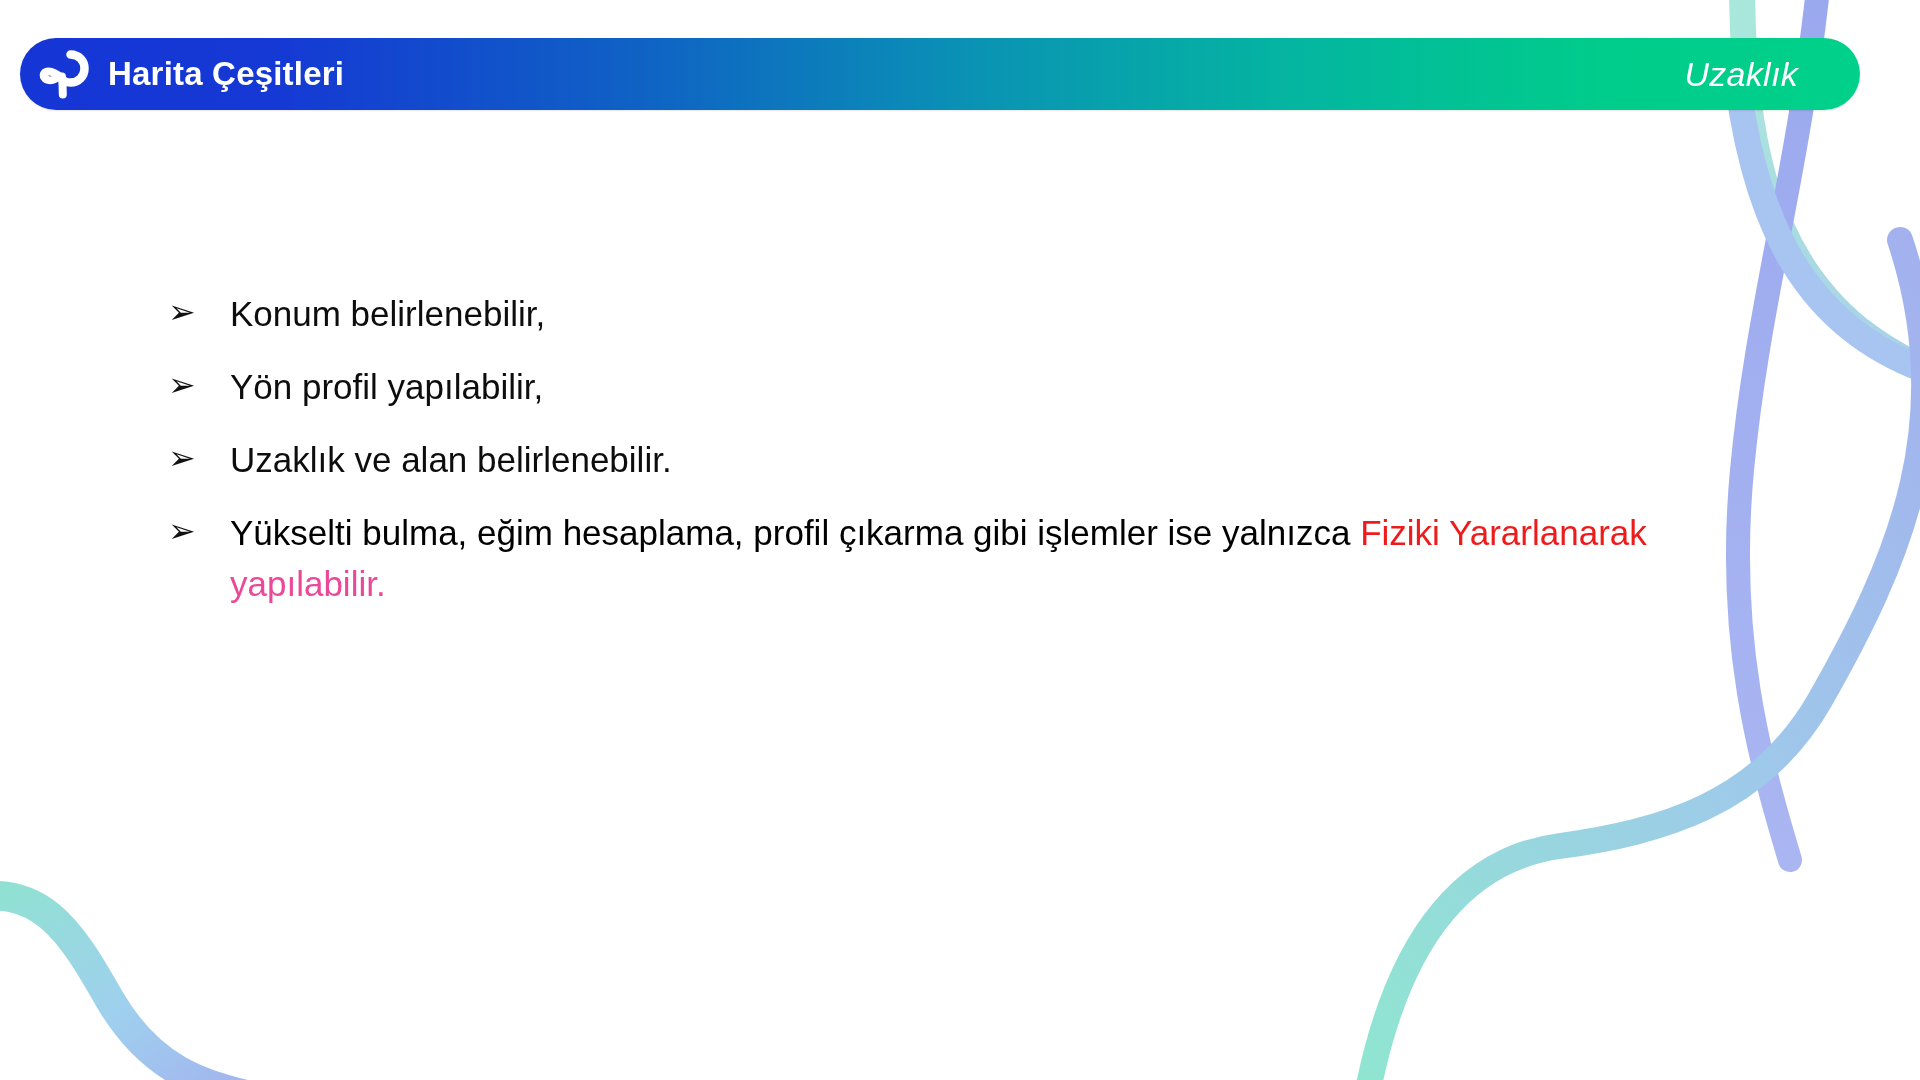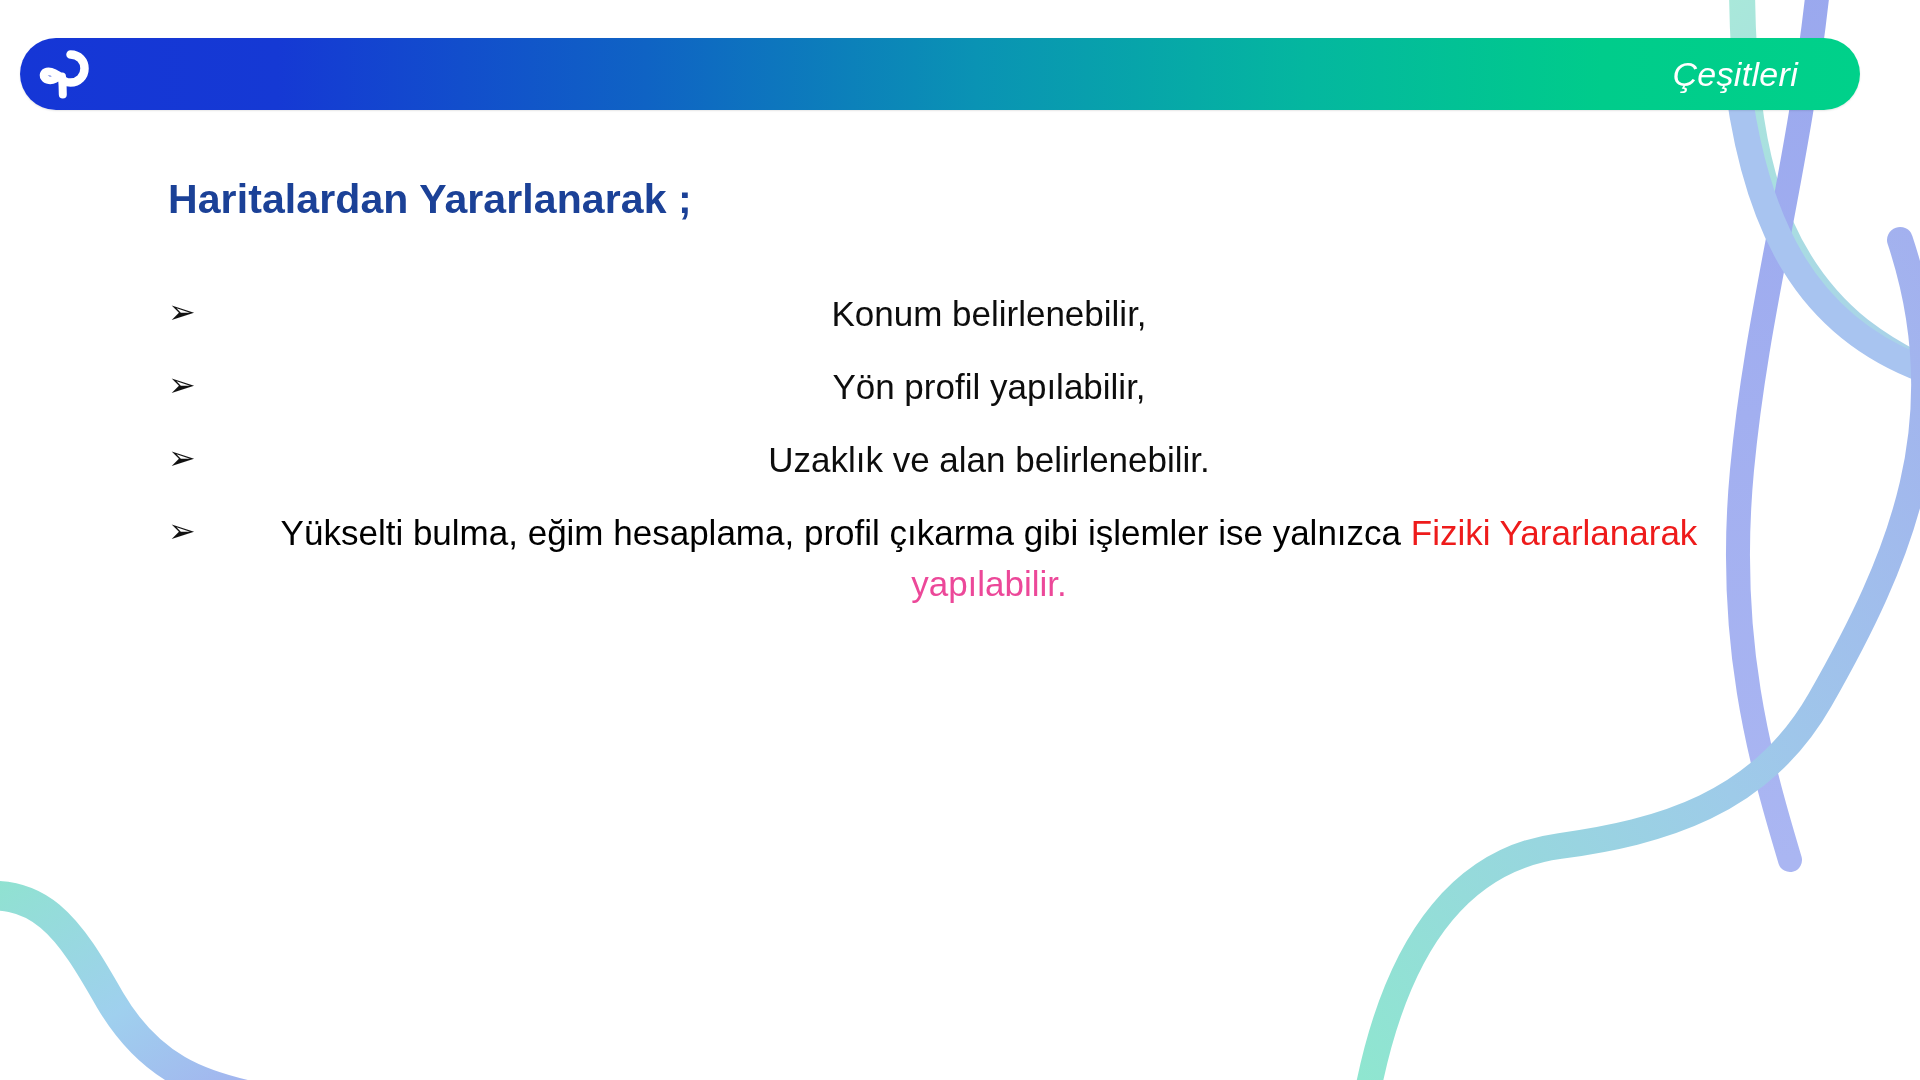--- a/index.html
+++ b/index.html
@@ -130,21 +130,20 @@
     width: 62px;
     font-size: 33px;
     line-height: 1.46;
     color: #111111;
     text-align: left;
   }
 
   .bullet-text {
     flex: 1 1 auto;
     padding-right: 10px;
-    text-align: center;
   }
 </style>
 </head>
 <body>
 
 <div class="slide">
 
   <svg class="decor" viewBox="0 0 1920 1080" preserveAspectRatio="none" aria-hidden="true">
     <defs>
       <linearGradient id="gradMintBlue" x1="0" y1="0" x2="1" y2="1">
@@ -184,29 +183,29 @@
     <div class="logo-slot">
       <svg width="54" height="54" viewBox="0 0 54 54">
         <path d="M33.5 7.5 C 42 7.5, 47.5 14, 47.5 21.5 C 47.5 29.5, 41.5 35.5, 33.5 35.5
                  C 29 35.5, 25.5 33.5, 23.5 30.5" fill="none" stroke="#ffffff" stroke-width="8.5" stroke-linecap="round"></path>
         <path d="M24.5 31 C 20 27, 15.5 24.5, 11.5 24.5 C 7.5 24.5, 5.5 27.5, 7.5 30.5
                  C 9.5 33.5, 14 34, 18 32" fill="none" stroke="#ffffff" stroke-width="8" stroke-linecap="round"></path>
         <path d="M25 29.5 C 25.5 36, 25.8 42, 25.8 47.5" fill="none" stroke="#ffffff" stroke-width="8" stroke-linecap="round"></path>
       </svg>
     </div>
 
+    <div class="header-title">Harita Çeşitleri</div>
 
     <div class="header-spacer"></div>
 
-    <div class="header-subject">Çeşitleri</div>
+    <div class="header-subject">Uzaklık</div>
   </div>
 
   <div class="content">
 
-    <div class="section-heading">Haritalardan Yararlanarak ;</div>
 
     <ul class="bullet-list" id="bullet-list">
         <li class="bullet-item">
           <span class="bullet-marker">➢</span>
           <span class="bullet-text"><span style="color: rgb(13, 13, 13);">Konum belirlenebilir,</span></span>
         </li>
         <li class="bullet-item">
           <span class="bullet-marker">➢</span>
           <span class="bullet-text"><span style="color: rgb(13, 13, 13);">Yön profil yapılabilir,</span></span>
         </li>

